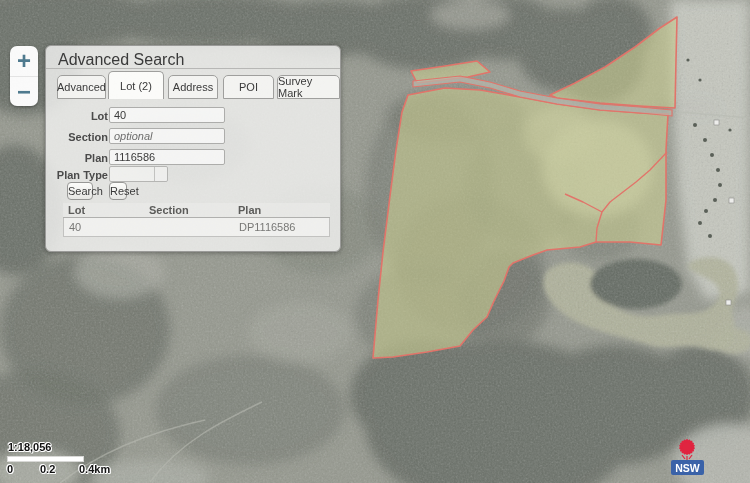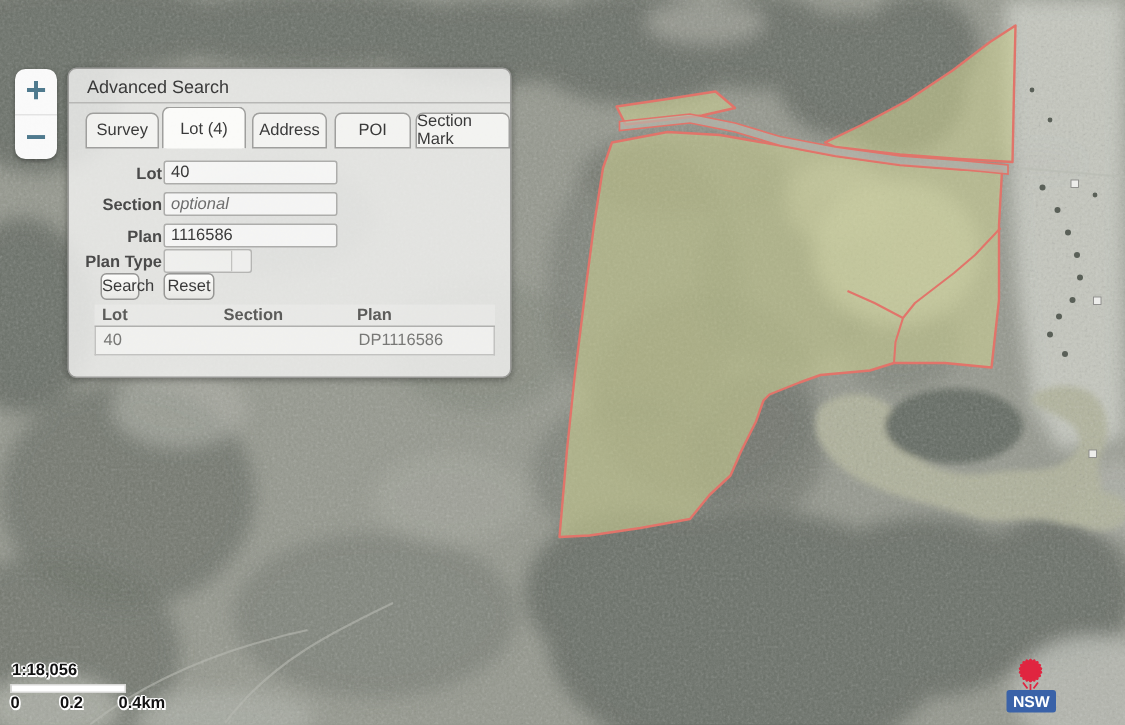--- a/index.html
+++ b/index.html
@@ -14,21 +14,21 @@
     background:rgba(243,243,241,0.82);
     border:1px solid #9a9a98; border-radius:6px;
     box-shadow:0 1px 5px rgba(0,0,0,0.35);
   }
   .panel-header {
     position:absolute; left:0; top:0; right:0; height:23px;
     border-bottom:1px solid #b7b7b5;
   }
   .panel-title {
     position:absolute; left:12px; top:5px;
-    font-size:12px; color:#3a3a3a;
+    font-size:16px; color:#3a3a3a;
   }
   .tab {
     position:absolute; bottom:152px; height:24px;
     background:rgba(248,248,246,0.75);
     border:1px solid #9f9f9d;
     border-radius:5px 5px 0 0;
     font-size:11px; color:#3a3a3a;
     display:flex; align-items:center; justify-content:center;
     cursor:pointer; z-index:1;
   }
@@ -65,21 +65,21 @@
     border-radius:0 2px 2px 0;
   }
   .btn {
     position:absolute; top:136px; height:18px;
     background:linear-gradient(#fcfcfa,#e7e7e4);
     border:1px solid #979795; border-radius:4px;
     font-family:"Liberation Sans", sans-serif;
     font-size:11px; color:#3a3a3a; cursor:pointer;
   }
   .btn-search { left:21px; width:26px; }
-  .btn-reset  { left:63px; width:34px; }
+  .btn-reset  { left:63px; width:18px; }
 
   .results { position:absolute; left:17px; top:157px; width:267px; }
   .res-header {
     display:flex; height:15px; align-items:center;
     border-bottom:1px solid #b0b0ae;
     background:rgba(238,238,235,0.5);
     font-size:11px; font-weight:bold; color:#5c5c5a;
   }
   .res-row {
     display:flex; height:19px; align-items:center;
@@ -257,33 +257,33 @@
     </g>
   </svg>
   </div>
 
   <div class="panel">
     <div class="panel-header">
       <div class="panel-title">Advanced Search</div>
     </div>
 
     <div class="tab tab-address">
-      <span>Survey</span>
+      <span>Advanced</span>
     </div>
     <div class="tab tab-lot active">
-      <span>Lot (4)</span>
+      <span>Lot (2)</span>
     </div>
     <div class="tab tab-suburb">
       <span>Address</span>
     </div>
     <div class="tab tab-poi">
       <span>POI</span>
     </div>
     <div class="tab tab-survey">
-      <span>Section Mark</span>
+      <span>Survey Mark</span>
     </div>
 
     <div class="form-label" style="top:64px;">Lot</div>
     <input class="form-input" style="top: 61px;" type="text" value="40">
 
     <div class="form-label" style="top:85px;">Section</div>
     <input class="form-input" style="top: 82px;" type="text" placeholder="optional">
 
     <div class="form-label" style="top:106px;">Plan</div>
     <input class="form-input" style="top: 103px;" type="text" value="1116586">

